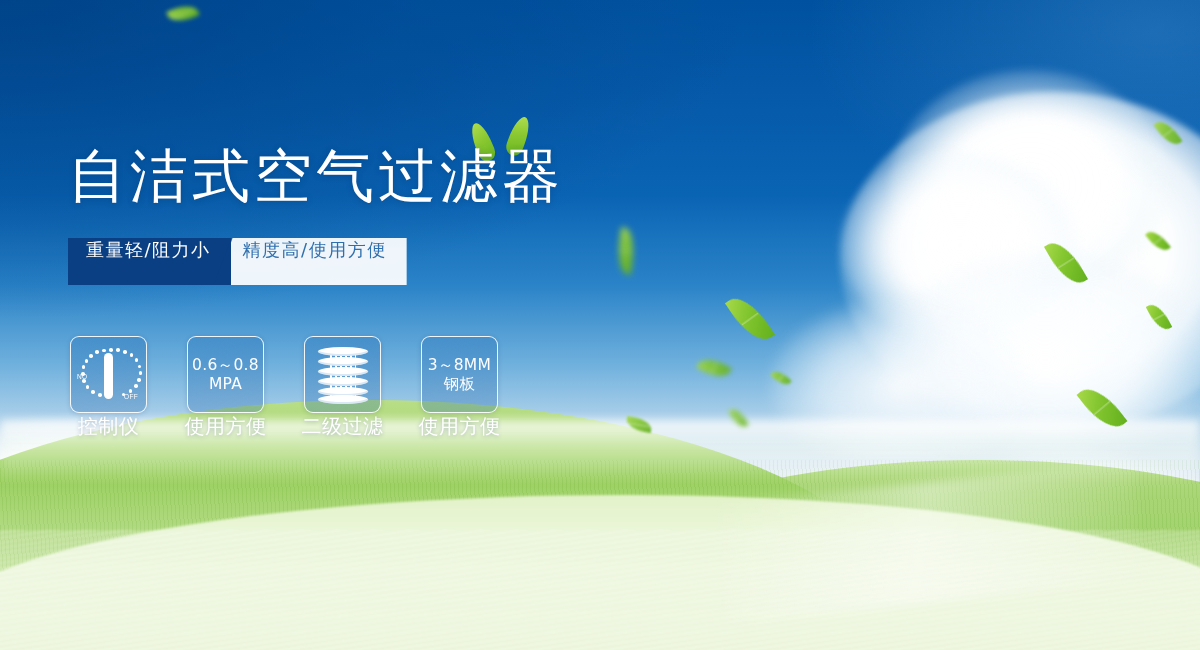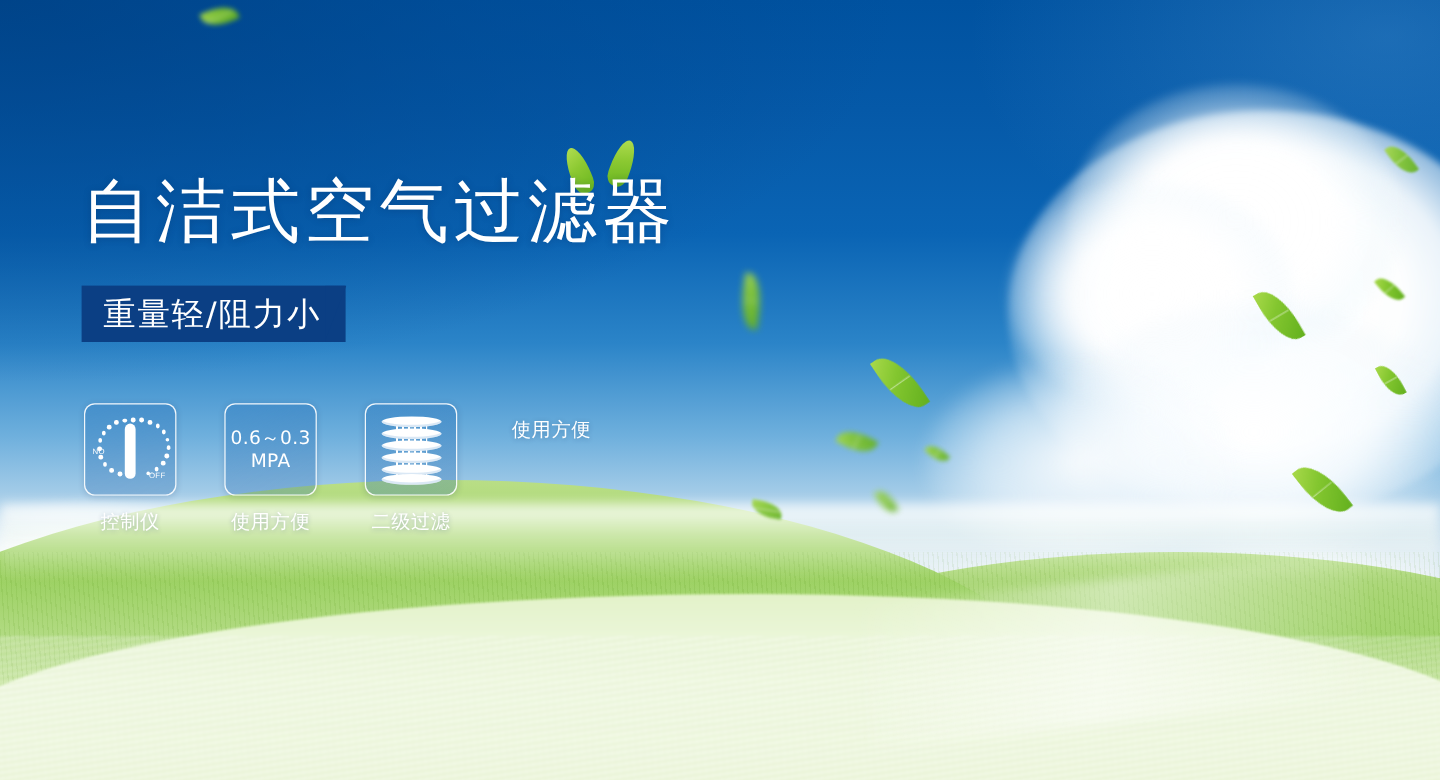--- a/index.html
+++ b/index.html
@@ -215,22 +215,22 @@
   }
   .sprout .sl.l{ left:4px; top:10px; transform:rotate(-22deg); }
   .sprout .sl.r{ left:40px; top:4px;  transform:rotate(20deg); }
 
   
   .badges{
     position:absolute; left:68px; top:238px;
     display:flex; align-items:stretch; height:47px;
   }
   .badge{
-    display:flex; align-items:center; justify-content:center;
-    font-size:27px; letter-spacing:1.5px; white-space:nowrap;
+    display:flex; align-items:flex-start; justify-content:center;
+    font-size:18px; letter-spacing:1.5px; white-space:nowrap;
     font-family:"DejaVu Sans","Liberation Sans",sans-serif;
   }
   .badge-dark{
     background:#0b3f84; color:#ffffff;
     padding:0 20px 0 18px;
     position:relative; z-index:2;
   }
   .badge-light{
     background:rgba(255,255,255,.93); color:#2f6fae;
     padding:0 20px 0 26px;
@@ -252,21 +252,21 @@
   .feature{ width:77px; display:flex; flex-direction:column; align-items:center; }
   .feature-box{
     width:77px; height:77px; border-radius:9px;
     border:1.6px solid rgba(255,255,255,.92);
     background:linear-gradient(150deg, rgba(46,122,190,.42) 0%, rgba(30,102,175,.30) 55%, rgba(22,92,165,.26) 100%);
     display:flex; align-items:center; justify-content:center;
     position:relative; overflow:hidden;
     box-shadow:0 1px 5px rgba(0,40,90,.16);
   }
   .feature-label{
-    margin-top:12px; font-size:16px; color:#ffffff; white-space:nowrap;
+    margin-top:0; font-size:20px; color:#ffffff; white-space:nowrap;
     letter-spacing:.5px;
     font-family:"DejaVu Sans","Liberation Sans",sans-serif;
     text-shadow:0 1px 4px rgba(0,40,90,.30);
   }
   .box-text{
     color:#ffffff; text-align:center; line-height:1.2;
     font-size:15.5px; letter-spacing:.3px;
     font-family:"DejaVu Sans","Liberation Sans",sans-serif;
   }
   .box-text .l2{ display:block; }
@@ -372,20 +372,23 @@
 
   <div class="sprout">
     <div class="sl l"></div>
     <div class="sl r"></div>
   </div>
   <h1 class="title">自洁式空气过滤器</h1>
 
   <div class="badges">
     <div class="badge badge-dark">
       <span>重量轻/阻力小</span>
+    </div>
+    <div class="badge badge-light">
+      <span>精度高/使用方便</span>
     </div>
   </div>
 
   <div class="features">
 
     <div class="feature">
       <div class="feature-box">
         <div class="gauge">
           <div class="dot" style="left:38px; top:11px;"></div>
           <div class="dot" style="left:45px; top:11.3px;"></div>
@@ -412,21 +415,21 @@
           <span class="g-no">NO</span>
           <span class="g-off">OFF</span>
         </div>
       </div>
       <div class="feature-label">控制仪</div>
     </div>
 
     <div class="feature">
       <div class="feature-box">
         <div class="box-text">
-          <span class="l1">0.6～0.3</span>
+          <span class="l1">0.6～0.8</span>
           <span class="l2">MPA</span>
         </div>
       </div>
       <div class="feature-label">使用方便</div>
     </div>
 
     <div class="feature">
       <div class="feature-box">
         <div class="stack">
           <div class="bars"></div>
@@ -435,18 +438,24 @@
           <div class="disc" style="top:20px;"></div>
           <div class="disc" style="top:30px;"></div>
           <div class="disc" style="top:40px;"></div>
           <div class="disc" style="top:48px;"></div>
         </div>
       </div>
       <div class="feature-label">二级过滤</div>
     </div>
 
     <div class="feature">
+      <div class="feature-box">
+        <div class="box-text">
+          <span class="l1">3～8MM</span>
+          <span class="l2">钢板</span>
+        </div>
+      </div>
       <div class="feature-label">使用方便</div>
     </div>
 
 
   </div>
 </div>
 
 </body></html>

